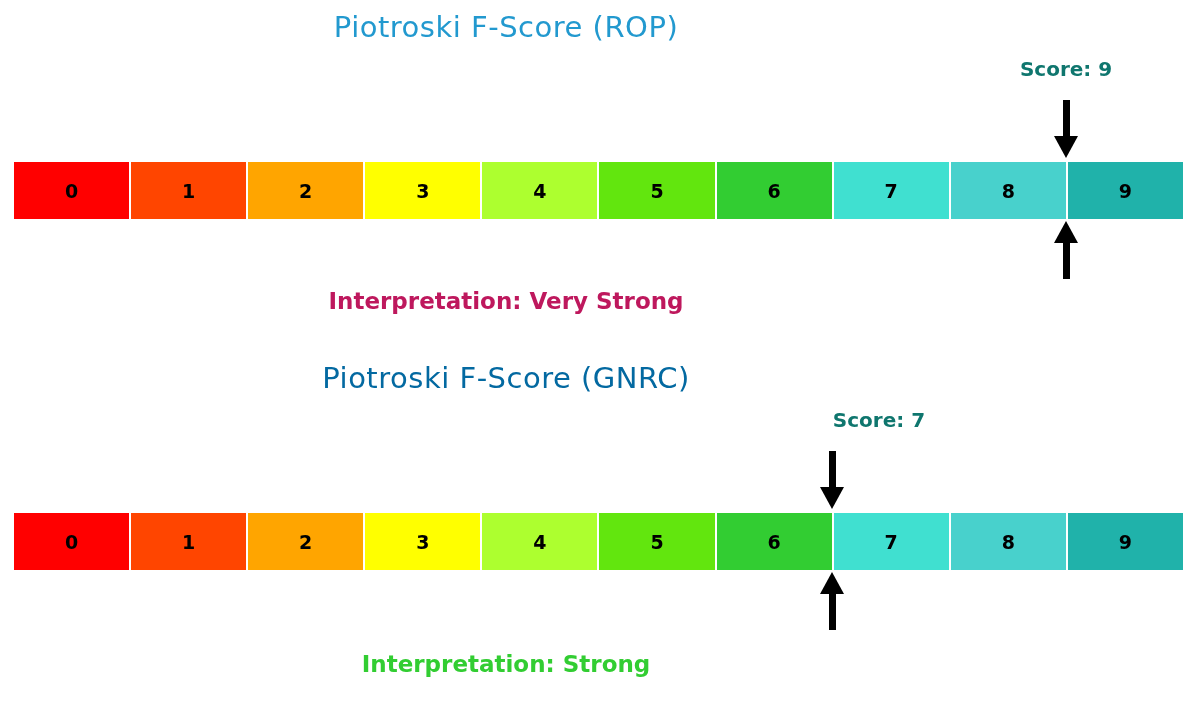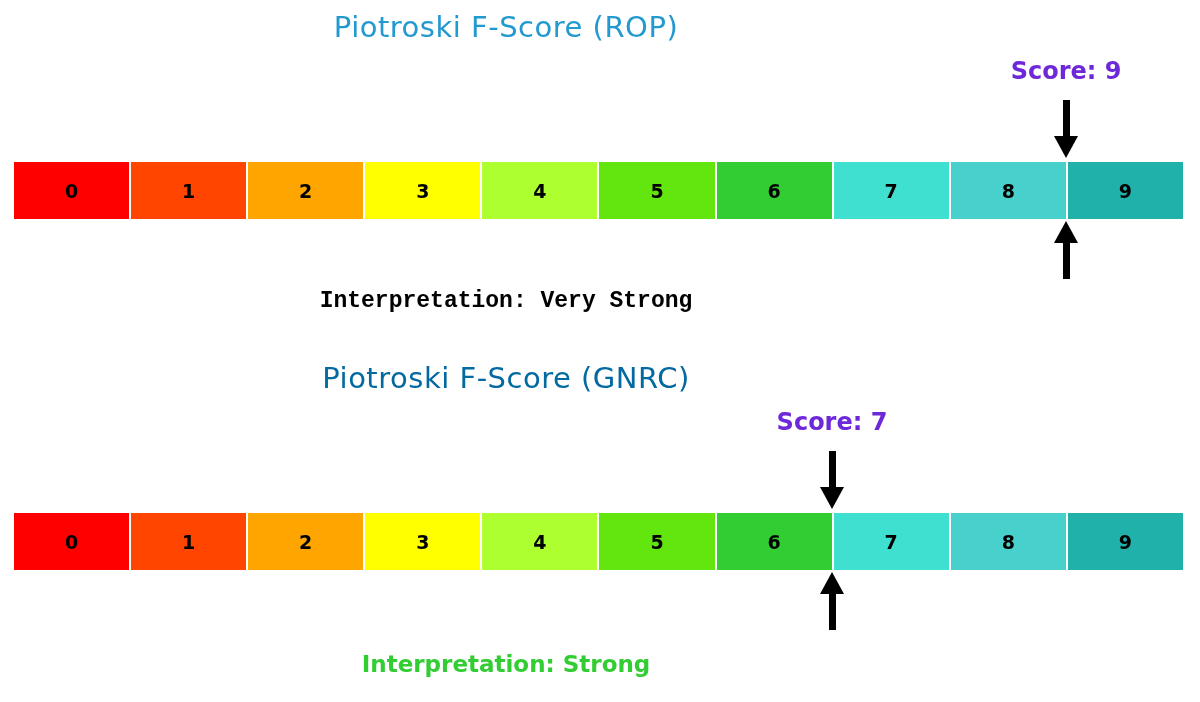--- a/index.html
+++ b/index.html
@@ -22,23 +22,23 @@
     text-align: center;
     font-size: 29px;
     font-weight: 400;
     letter-spacing: 0.5px;
   }
 
   .score-label {
     position: absolute;
     top: 57px;
     transform: translateX(-50%);
-    font-size: 24px;
+    font-size: 20px;
     font-weight: bold;
-    color: #6d28d9;
+    color: #0f766e;
     white-space: nowrap;
   }
 
   .arrow-pos {
     position: absolute;
     transform: translateX(-50%);
     display: flex;
     flex-direction: column;
     align-items: center;
   }
@@ -127,26 +127,26 @@
           <span>8</span>
         </div>
         <div class="segment" style="background: rgb(32, 178, 170);">
           <span>9</span>
         </div>
       </div>
     <div class="arrow-pos arrow-up" style="left: 1066.1px;">
       <div class="head-up"></div>
       <div class="shaft"></div>
     </div>
-    <div class="interpretation" style="color: #000000; font-family: Liberation Mono, monospace;">Interpretation: Very Strong</div>
+    <div class="interpretation" style="color: #be185d;">Interpretation: Very Strong</div>
   </section>
 
   <section class="chart chart-1">
     <h1 class="title chart-title" style="color: #0369a1;">Piotroski F-Score (GNRC)</h1>
-    <div class="score-label" style="left: 832px;">Score: 7</div>
+    <div class="score-label" style="left: 879px;">Score: 7</div>
     <div class="arrow-pos arrow-down" style="left: 832.3px;">
       <div class="shaft"></div>
       <div class="head-down"></div>
     </div>
     <div class="bar">
         <div class="segment" style="background: rgb(255, 0, 0);">
           <span>0</span>
         </div>
         <div class="segment" style="background: rgb(255, 69, 0);">
           <span>1</span>

